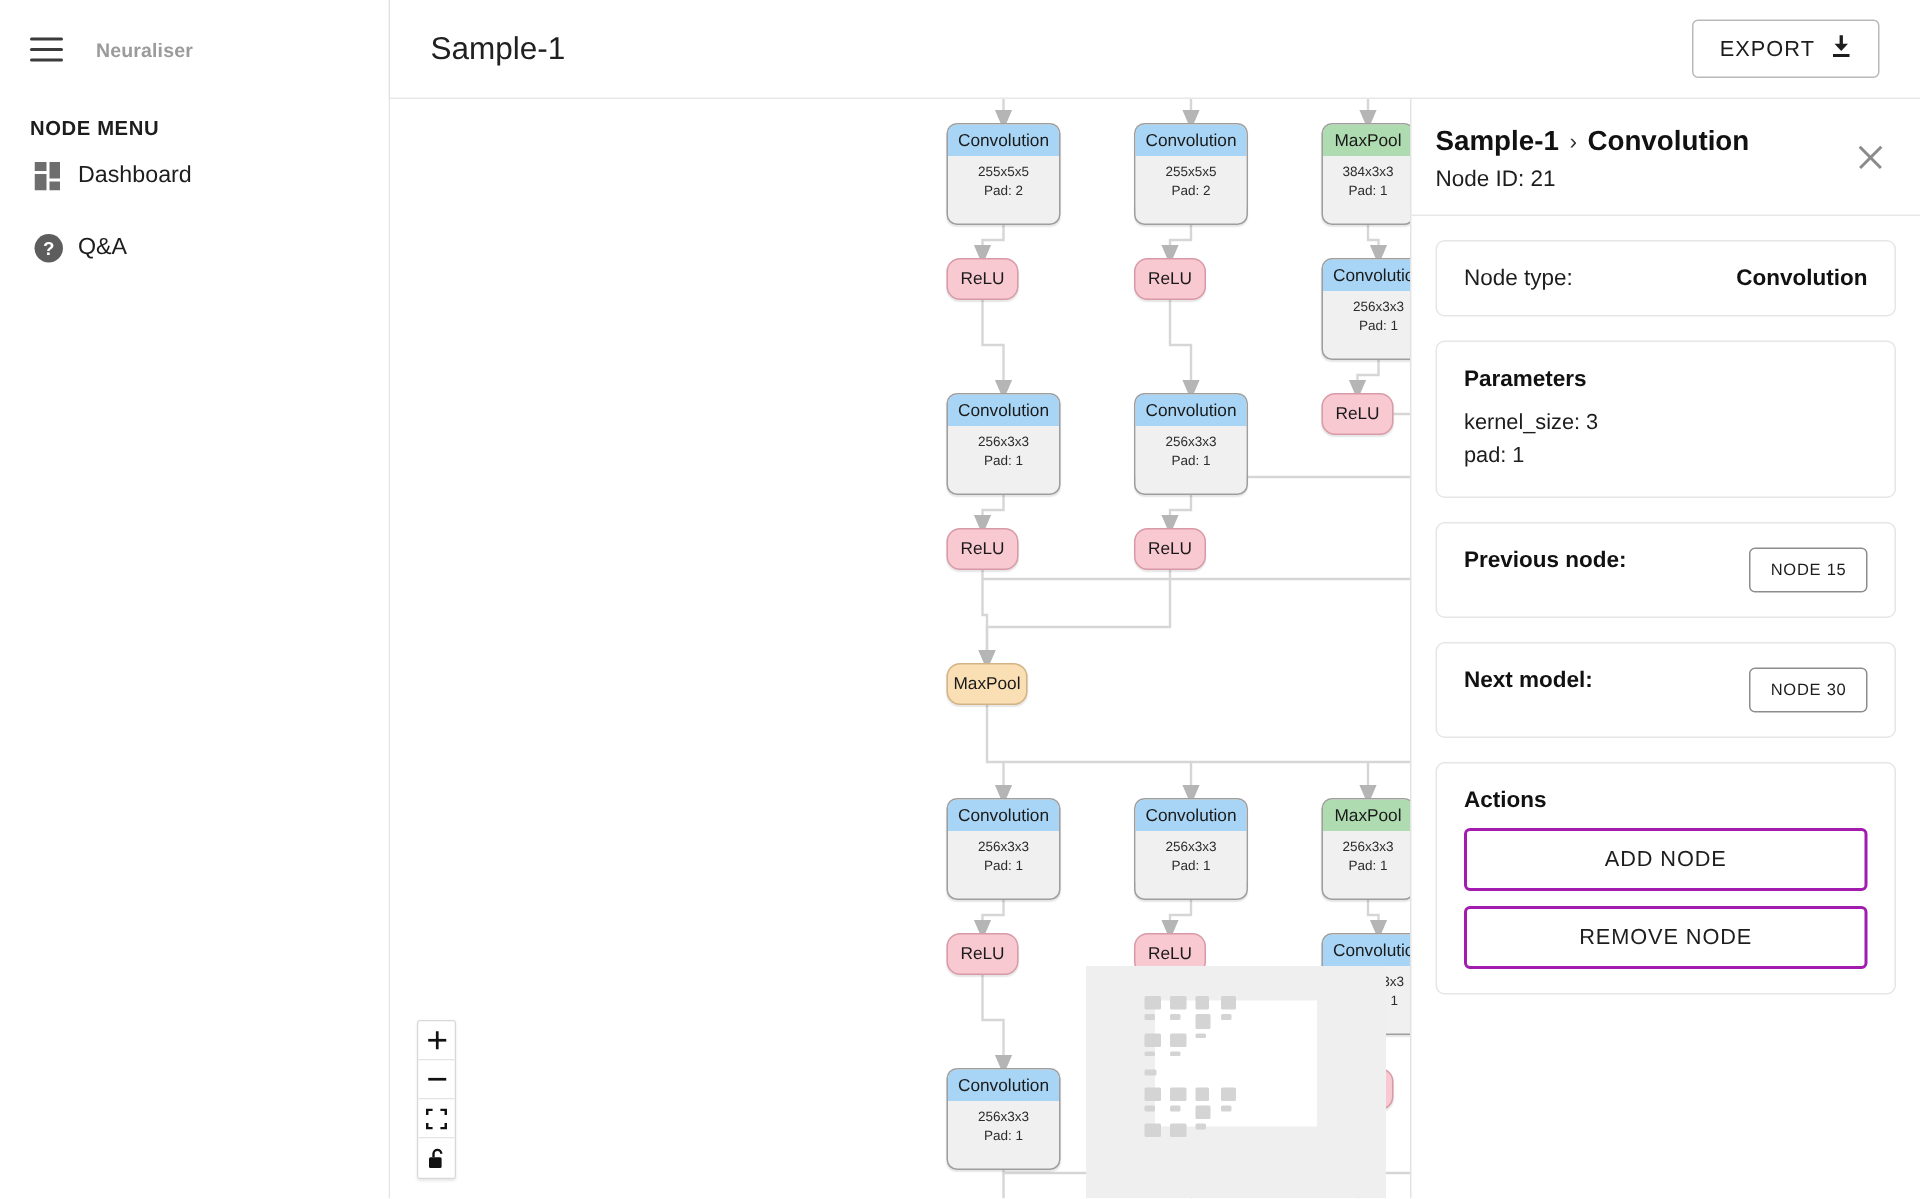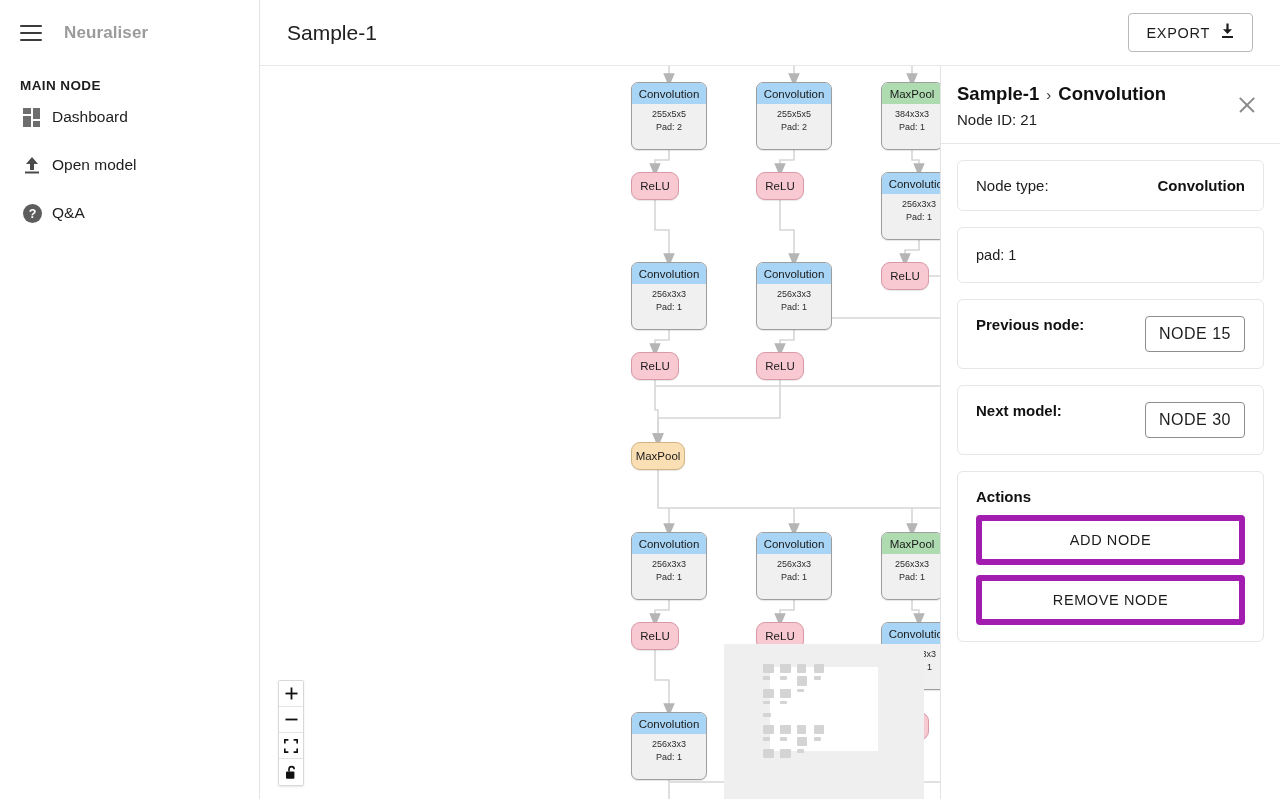--- a/index.html
+++ b/index.html
@@ -24,21 +24,21 @@
     padding-left: 20px; gap: 22px;
   }
   .hamburger { width: 22px; height: 16px; position: relative; cursor: pointer; }
   .hamburger span {
     position: absolute; left: 0; width: 22px; height: 2px; background: #3b3b3b; border-radius: 1px;
   }
   .hamburger span:nth-child(1) { top: 0; }
   .hamburger span:nth-child(2) { top: 7px; }
   .hamburger span:nth-child(3) { top: 14px; }
   .brand-name {
-    font-size: 17px; font-weight: 700; color: #9b9b9b; letter-spacing: .1px;
+    font-size: 13px; font-weight: 700; color: #9b9b9b; letter-spacing: .1px;
   }
   .section-title {
     font-size: 13.5px; font-weight: 700; color: #1d1d1d;
     letter-spacing: .4px; padding: 0 0 0 20px;
   }
   .nav-group { padding-bottom: 14px; }
   .nav-group.main { padding-top: 12px; }
   .nav-item {
     display: flex; align-items: center; height: 48px;
     padding-left: 20px; gap: 8px; cursor: pointer;
@@ -149,69 +149,60 @@
     padding: 16px 18px;
   }
   .row-between { display: flex; align-items: flex-start; justify-content: space-between; }
   .lbl { font-size: 15px; color: #1d1d1d; }
   .lbl-b { font-size: 15px; color: #111; font-weight: 700; }
   .val-b { font-size: 15px; color: #111; font-weight: 700; }
   .card h4 { font-size: 15px; font-weight: 700; color: #111; margin-bottom: 10px; }
   .param { font-size: 14.5px; color: #1d1d1d; line-height: 22px; }
   .node-chip {
     border: 1px solid #8d8d8d; border-radius: 4px; background: #fff;
-    padding: 8px 13px; font-size: 16px; letter-spacing: .5px; color: #1d1d1d;
+    padding: 8px 13px; font-size: 11px; letter-spacing: .5px; color: #1d1d1d;
     cursor: pointer;
   }
   .act-btn {
     display: block; width: 100%; margin-top: 10px;
-    border: 6px solid #a21caf; border-radius: 4px; background: #fff;
+    border: 2px solid #a21caf; border-radius: 4px; background: #fff;
     padding: 11px 0; font-size: 14.5px; letter-spacing: .6px; color: #1d1d1d;
     cursor: pointer; font-family: "Liberation Sans", sans-serif;
   }
 </style>
 </head>
 <body>
 
 <div class="app">
 
   <aside class="sidebar">
     <div class="brand">
       <div class="hamburger">
         <span></span>
           <span></span>
           <span></span>
       </div>
       <div class="brand-name">Neuraliser</div>
     </div>
 
     <div class="nav-group main">
-      <div class="section-title">MAIN NODE</div>
+      <div class="section-title">NODE MENU</div>
 
       <div class="nav-item">
         <span class="nav-icon">
           <svg width="19" height="19" viewBox="0 0 19 19">
             <rect x="0" y="0" width="8" height="6" fill="#6e6e6e"></rect>
             <rect x="10" y="0" width="7" height="11" fill="#6e6e6e"></rect>
             <rect x="0" y="8" width="8" height="11" fill="#6e6e6e"></rect>
             <rect x="10" y="13" width="7" height="6" fill="#6e6e6e"></rect>
           </svg>
         </span>
         <span class="arch-label">Dashboard</span>
       </div>
 
-      <div class="nav-item">
-        <span class="nav-icon">
-          <svg width="20" height="20" viewBox="0 0 20 20">
-            <path d="M10 2 L16 9 H12 V15 H8 V9 H4 Z" fill="#4a4a4a"></path>
-            <rect x="3" y="16.5" width="14" height="2" fill="#4a4a4a"></rect>
-          </svg>
-        </span>
-        <span class="arch-label">Open model</span>
-      </div>
 
       <div class="nav-item">
         <span class="nav-icon">
           <svg width="21" height="21" viewBox="0 0 21 21">
             <circle cx="10.5" cy="10.5" r="9.5" fill="#5d5d5d"></circle>
             <text x="10.5" y="15" text-anchor="middle" font-size="12.5" font-family="Liberation Sans, sans-serif" font-weight="700" fill="#ffffff">?</text>
           </svg>
         </span>
         <span class="arch-label">Q&amp;A</span>
       </div>
@@ -445,20 +436,22 @@
       <div class="insp-body">
 
         <div class="card">
           <div class="row-between">
             <span class="lbl">Node type:</span>
             <span class="val-b">Convolution</span>
           </div>
         </div>
 
         <div class="card">
+          <h4>Parameters</h4>
+          <div class="param">kernel_size: 3</div>
           <div class="param">pad: 1</div>
         </div>
 
         <div class="card">
           <div class="row-between">
             <span class="lbl-b">Previous node:</span>
             <button class="node-chip">NODE 15</button>
           </div>
         </div>
 

